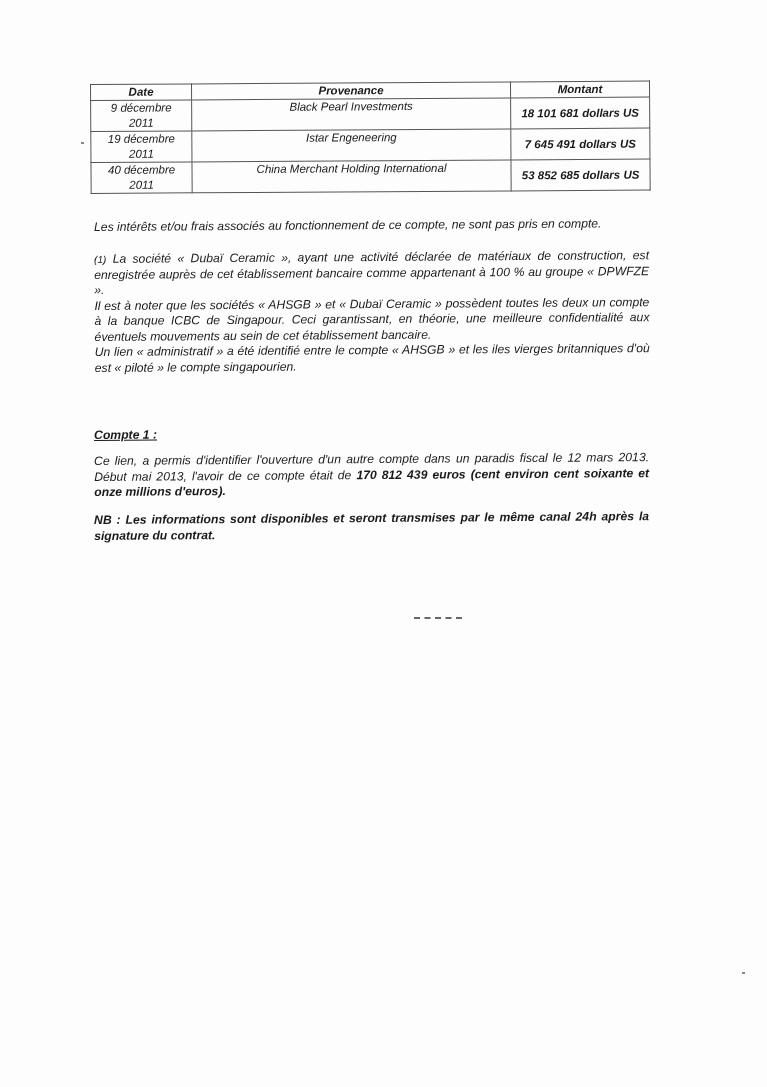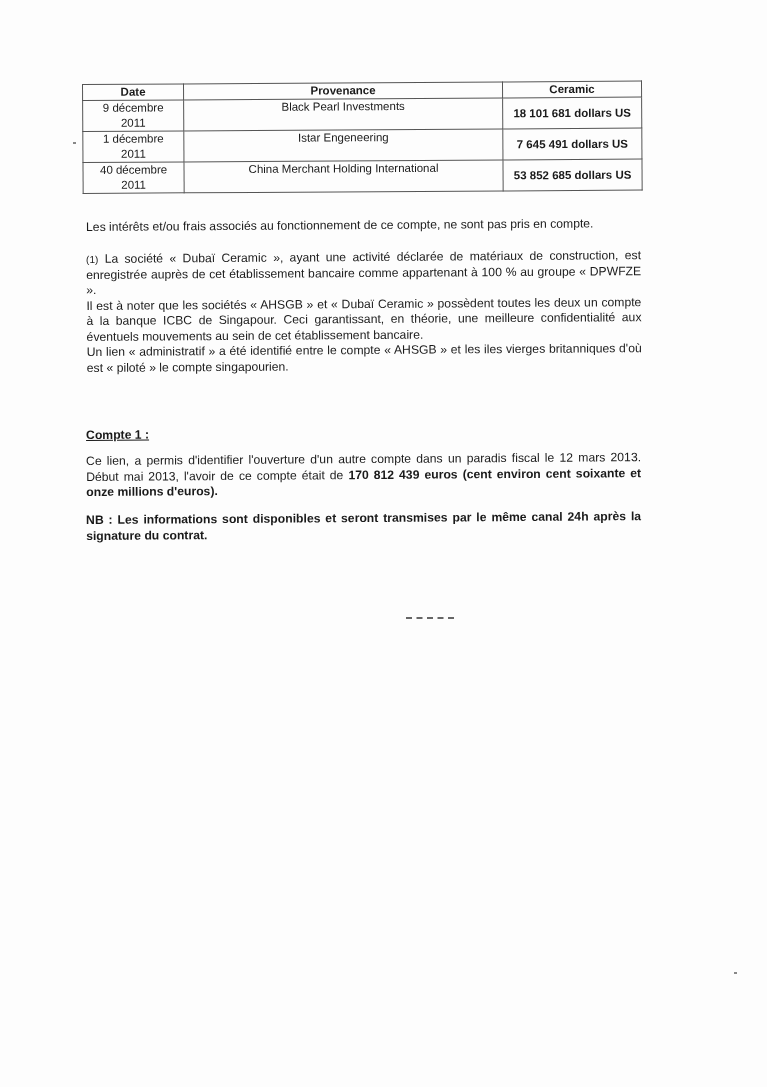--- a/index.html
+++ b/index.html
@@ -1,20 +1,20 @@
 <!DOCTYPE html>
 <html><head>
 <meta charset="utf-8">
 <style>
   html, body { margin: 0; padding: 0; }
   body {
     width: 767px; height: 1087px; background: #fdfdfd; position: relative; overflow: hidden;
     font-family: "Liberation Sans", "DejaVu Sans", sans-serif; color: #1a1a1a;
   }
-  .page { position: absolute; left: 0; top: 0; width: 724px; height: 1087px; }
+  .page { position: absolute; left: 8px; top: 0; width: 724px; height: 1087px; font-style: italic; }
   .table {
     position: absolute; left: 82px; top: 84px; width: 560px;
     border-collapse: collapse; transform: rotate(-0.35deg); transform-origin: left top;
     font-size: 11.5px;
   }
   .table th, .table td {
     border: 1px solid #555; text-align: center; padding: 0 4px; vertical-align: top;
     line-height: 15px;
   }
   .table th { font-weight: bold; height: 15px; }
@@ -43,29 +43,29 @@
 </head>
 <body>
 
 <div class="page">
 
   <table class="table">
     <tbody>
         <tr>
       <th>Date</th>
       <th>Provenance</th>
-      <th>Ceramic</th>
+      <th>Montant</th>
     </tr>
     <tr class="row">
       <td class="date"><span>9  décembre</span><br><span>2011</span></td>
       <td class="prov">Black Pearl Investments</td>
       <td class="amt">18 101 681 dollars US</td>
     </tr>
     <tr class="row">
-      <td class="date"><span>1 décembre</span><br><span>2011</span></td>
+      <td class="date"><span>19 décembre</span><br><span>2011</span></td>
       <td class="prov">Istar Engeneering</td>
       <td class="amt">7 645 491 dollars US</td>
     </tr>
     <tr class="row">
       <td class="date"><span>40 décembre</span><br><span>2011</span></td>
       <td class="prov">China Merchant Holding International</td>
       <td class="amt">53 852 685 dollars US</td>
     </tr>
   </tbody>
     </table>

